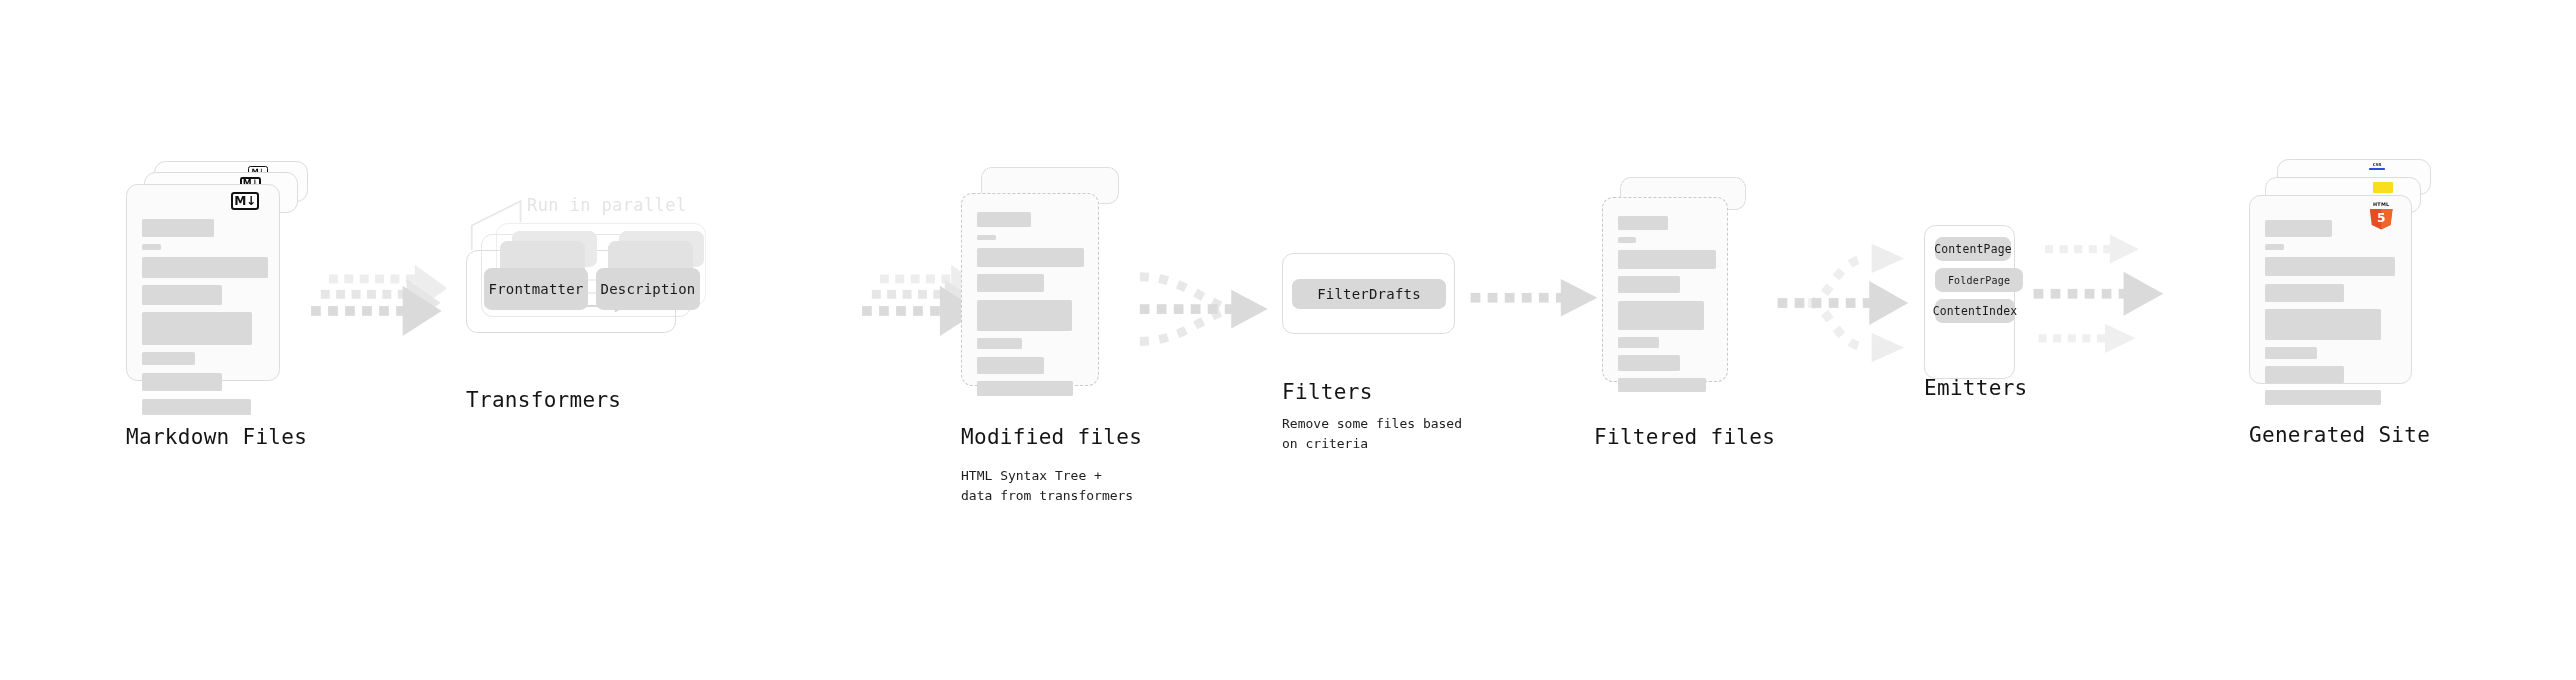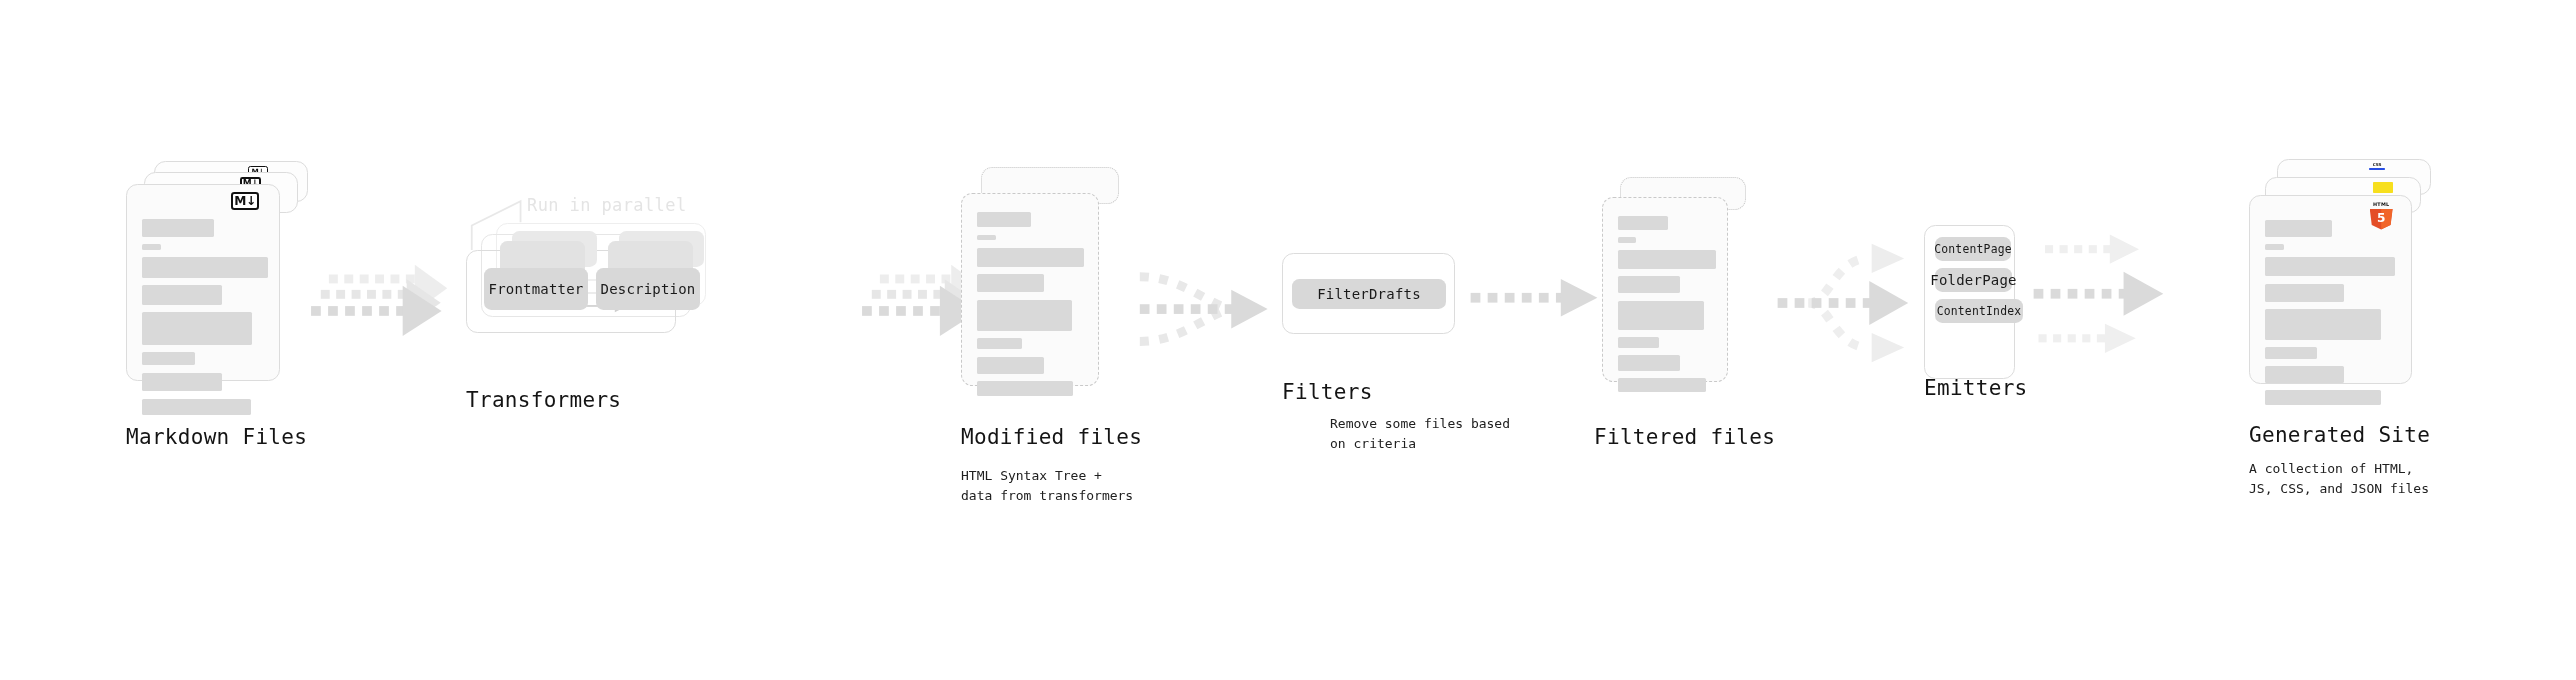--- a/index.html
+++ b/index.html
@@ -294,21 +294,21 @@
       <rect x="86" y="46" width="12" height="12"></rect>
         <rect x="107" y="46" width="12" height="12"></rect>
       <polygon points="115,28 160,52 115,76"></polygon>
     </g>
   </svg>
 
   <div class="groupbox" style="left:1282px; top:253px; width:173px; height:81px;"></div>
   <div class="pill" style="left:1292px; top:279px; width:154px; height:30px;">FilterDrafts</div>
 
   <div class="title" style="left:1282px; top:380px;">Filters</div>
-  <div class="sub" style="left:1282px; top:414px;margin-left:48px;">Remove some files based
+  <div class="sub" style="left:1282px; top:414px;">Remove some files based
 on criteria</div>
 
   <svg style="left:1469px; top:283px;" width="130" height="49" viewBox="0 0 160 60">
     <g fill="#dadada">
       <rect x="2" y="12" width="12" height="12"></rect>
         <rect x="23" y="12" width="12" height="12"></rect>
       <rect x="44" y="12" width="12" height="12"></rect>
         <rect x="65" y="12" width="12" height="12"></rect>
       <rect x="86" y="12" width="12" height="12"></rect>
         <rect x="107" y="12" width="12" height="12"></rect>
@@ -349,22 +349,22 @@
       <rect x="44" y="79" width="12" height="12"></rect>
         <rect x="65" y="79" width="12" height="12"></rect>
       <rect x="86" y="79" width="12" height="12"></rect>
         <rect x="107" y="79" width="12" height="12"></rect>
       <polygon points="115,58 163,85 115,112"></polygon>
     </g>
   </svg>
 
   <div class="groupbox" style="left:1924px; top:225px; width:91px; height:154px;"></div>
   <div class="pill" style="left:1935px; top:237px; width:76px; height:24.4px; font-size:11.4px;">ContentPage</div>
-  <div class="pill" style="left:1935px; top:268px; width:77px; height:24.4px; font-size:14px;">FolderPage</div>
-  <div class="pill" style="left:1935px; top:299px; width:88px; height:24.4px; font-size:11.4px;">ContentIndex</div>
+  <div class="pill" style="left:1935px; top:268px; width:88px; height:24.4px; font-size:10px;">FolderPage</div>
+  <div class="pill" style="left:1935px; top:299px; width:80px; height:24.4px; font-size:11.4px;">ContentIndex</div>
 
   <div class="title" style="left:1924px; top:376px;">Emitters</div>
 
   <svg style="left:2032px; top:232px;" width="154" height="130" viewBox="0 0 190 160">
     <g fill="#efefef">
       <rect x="16" y="16" width="10" height="10"></rect>
         <rect x="34" y="16" width="10" height="10"></rect>
       <rect x="52" y="16" width="10" height="10"></rect>
         <rect x="70" y="16" width="10" height="10"></rect>
       <rect x="88" y="16" width="10" height="10"></rect>
@@ -415,17 +415,15 @@
 
     <div class="html5-badge" style="left:120px; top:43px;">
       <div class="h5-word">HTML</div>
       <div class="shield">
         <div class="five">5</div>
       </div>
     </div>
   </div>
 
   <div class="title" style="left:2249px; top:423px;">Generated Site</div>
-  <div class="sub" style="left:2249px; top:459px;">A collection of HTML,
-JS, CSS, and JSON files</div>
 
 </div>
 
 
 </body></html>

